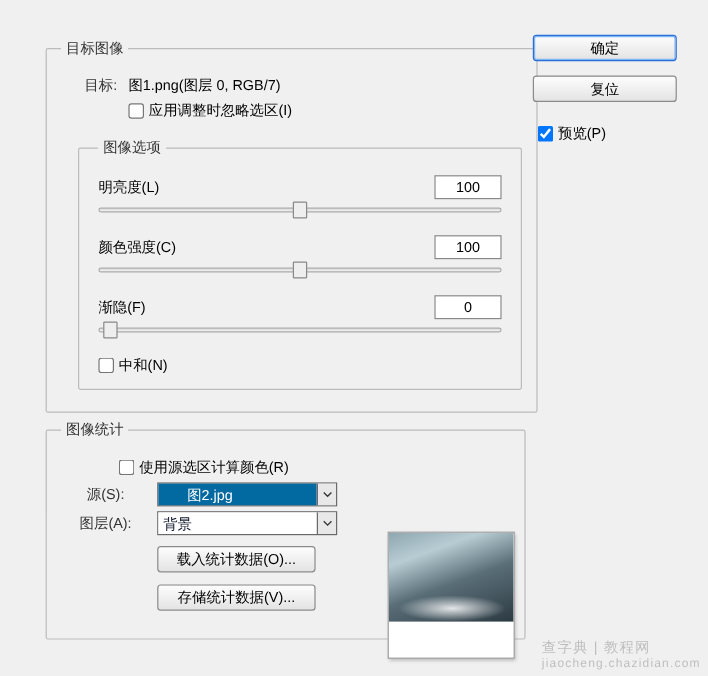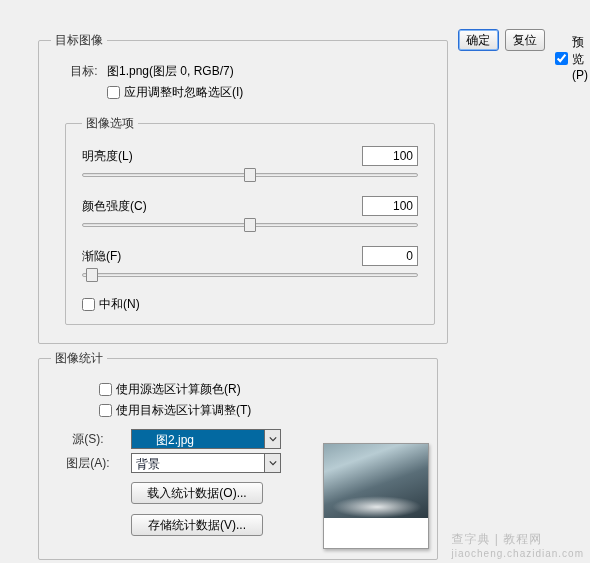--- a/index.html
+++ b/index.html
@@ -10,33 +10,33 @@
 .row { display: flex; align-items: center; margin: 4px 0; }
 .lbl { text-align: center; padding-right: 6px; color: #333; }
 .w60 { width: 80px; }
 .checkbox { display: inline-flex; align-items: center; }
 .checkbox input { margin: 0 4px 0 0; width: 13px; height: 13px; }
 .group-target { width: 400px; }
 .group-opts { margin: 14px 0 6px 14px; width: 370px; padding: 14px 16px 10px 16px; }
 .slider-block { margin-bottom: 14px; }
 .slider-top { display: flex; align-items: center; justify-content: space-between; margin-bottom: 2px; }
 .slider-top .slabel { width: 140px; }
-.slider-top input[type=text] { width: 56px; height: 20px; border: 1px solid #888; padding: 2px 4px; text-align: right; background: #fff; }
+.slider-top input[type=text] { width: 56px; height: 20px; border: 1px solid #888; padding: 2px 4px; text-align: center; background: #fff; }
 .slider { position: relative; height: 14px; width: 100%; }
 .slider .track { position: absolute; top: 5px; left: 0; right: 0; height: 4px; background: linear-gradient(#d8d8d8,#f4f4f4); border: 1px solid #aaa; border-radius: 2px; }
 .slider .thumb { position: absolute; top: 0; width: 12px; height: 14px; background: #eee; border: 1px solid #888; border-radius: 1px; transform: translateX(-50%); }
 .group-stats { width: 400px; padding: 10px 12px 16px 12px; position: relative; }
 .stats-inner { width: 260px; }
 .combo { display: flex; height: 20px; width: 150px; border: 1px solid #6a6a6a; }
 .combo .val { flex: 1; padding: 2px 4px; background: #fff; color: #0f172a; }
 .combo .val.sel { background: #0369a1; color: #fff; padding-left: 24px; }
 .combo .arrow { width: 16px; background: #e8e8e8; border-left: 1px solid #6a6a6a; display: flex; align-items: center; justify-content: center; }
 .combo .arrow svg { width: 8px; height: 8px; }
 .btn { height: 22px; width: 132px; background: linear-gradient(#fdfdfd,#e3e3e3); border: 1px solid #8a8a8a; border-radius: 3px; display: inline-flex; align-items: center; justify-content: center; cursor: pointer; margin: 3px 0; }
-.side { position: absolute; left: 458px; top: 26px; width: 130px; display: flex; flex-direction: row; gap: 6px; }
+.side { position: absolute; left: 444px; top: 26px; width: 130px; display: flex; flex-direction: column; gap: 6px; }
 .side .btn { width: 120px; }
 .side .btn.primary { border: 1px solid #2a6fd6; box-shadow: 0 0 0 1px #7fb4f5 inset; }
 .preview-chk { display: flex; align-items: center; margin-top: 8px; }
 .preview-chk input { margin-right: 4px; }
 .thumb-preview { position: absolute; left: 284px; top: 76px; width: 106px; height: 106px; border: 1px solid #999; background: #fff; box-shadow: 1px 2px 3px rgba(0,0,0,0.25); overflow: hidden; }
 .thumb-preview .img { position: absolute; top: 0; left: 0; right: 0; height: 74px; background: linear-gradient(160deg, #8fa7b0 0%, #b8ccd3 25%, #5a6e78 55%, #2c3a42 100%); }
 .thumb-preview .cloud { position: absolute; left: 8px; bottom: 30px; width: 90px; height: 22px; background: radial-gradient(ellipse at center, rgba(255,255,255,0.85) 0%, rgba(255,255,255,0) 70%); border-radius: 50%; }
 .watermark { position: absolute; bottom: 4px; right: 6px; font-size: 14px; color: rgba(0,0,0,0.22); letter-spacing: 1px; pointer-events: none; }
 .watermark .sub { font-size: 10px; display: block; text-align: right; }
 </style>
@@ -104,26 +104,20 @@
   <fieldset class="group-stats">
     <legend>图像统计</legend>
 
     <div class="stats-inner">
       <div class="row" style="margin-left:48px">
         <label class="checkbox">
           <input type="checkbox" style="">
           <span>使用源选区计算颜色(R)</span>
         </label>
       </div>
-      <div class="row" style="margin-left:48px;margin-bottom:10px">
-        <label class="checkbox">
-          <input type="checkbox" style="">
-          <span>使用目标选区计算调整(T)</span>
-        </label>
-      </div>
 
       <div class="row">
         <span class="lbl w60">源(S):</span>
         <div class="combo">
           <div class="val sel">图2.jpg</div>
           <div class="arrow">
               <svg viewBox="0 0 10 10">
                 <path d="M1 3 L5 7 L9 3" fill="none" stroke="#333" stroke-width="1.4"></path>
               </svg>
             </div>

